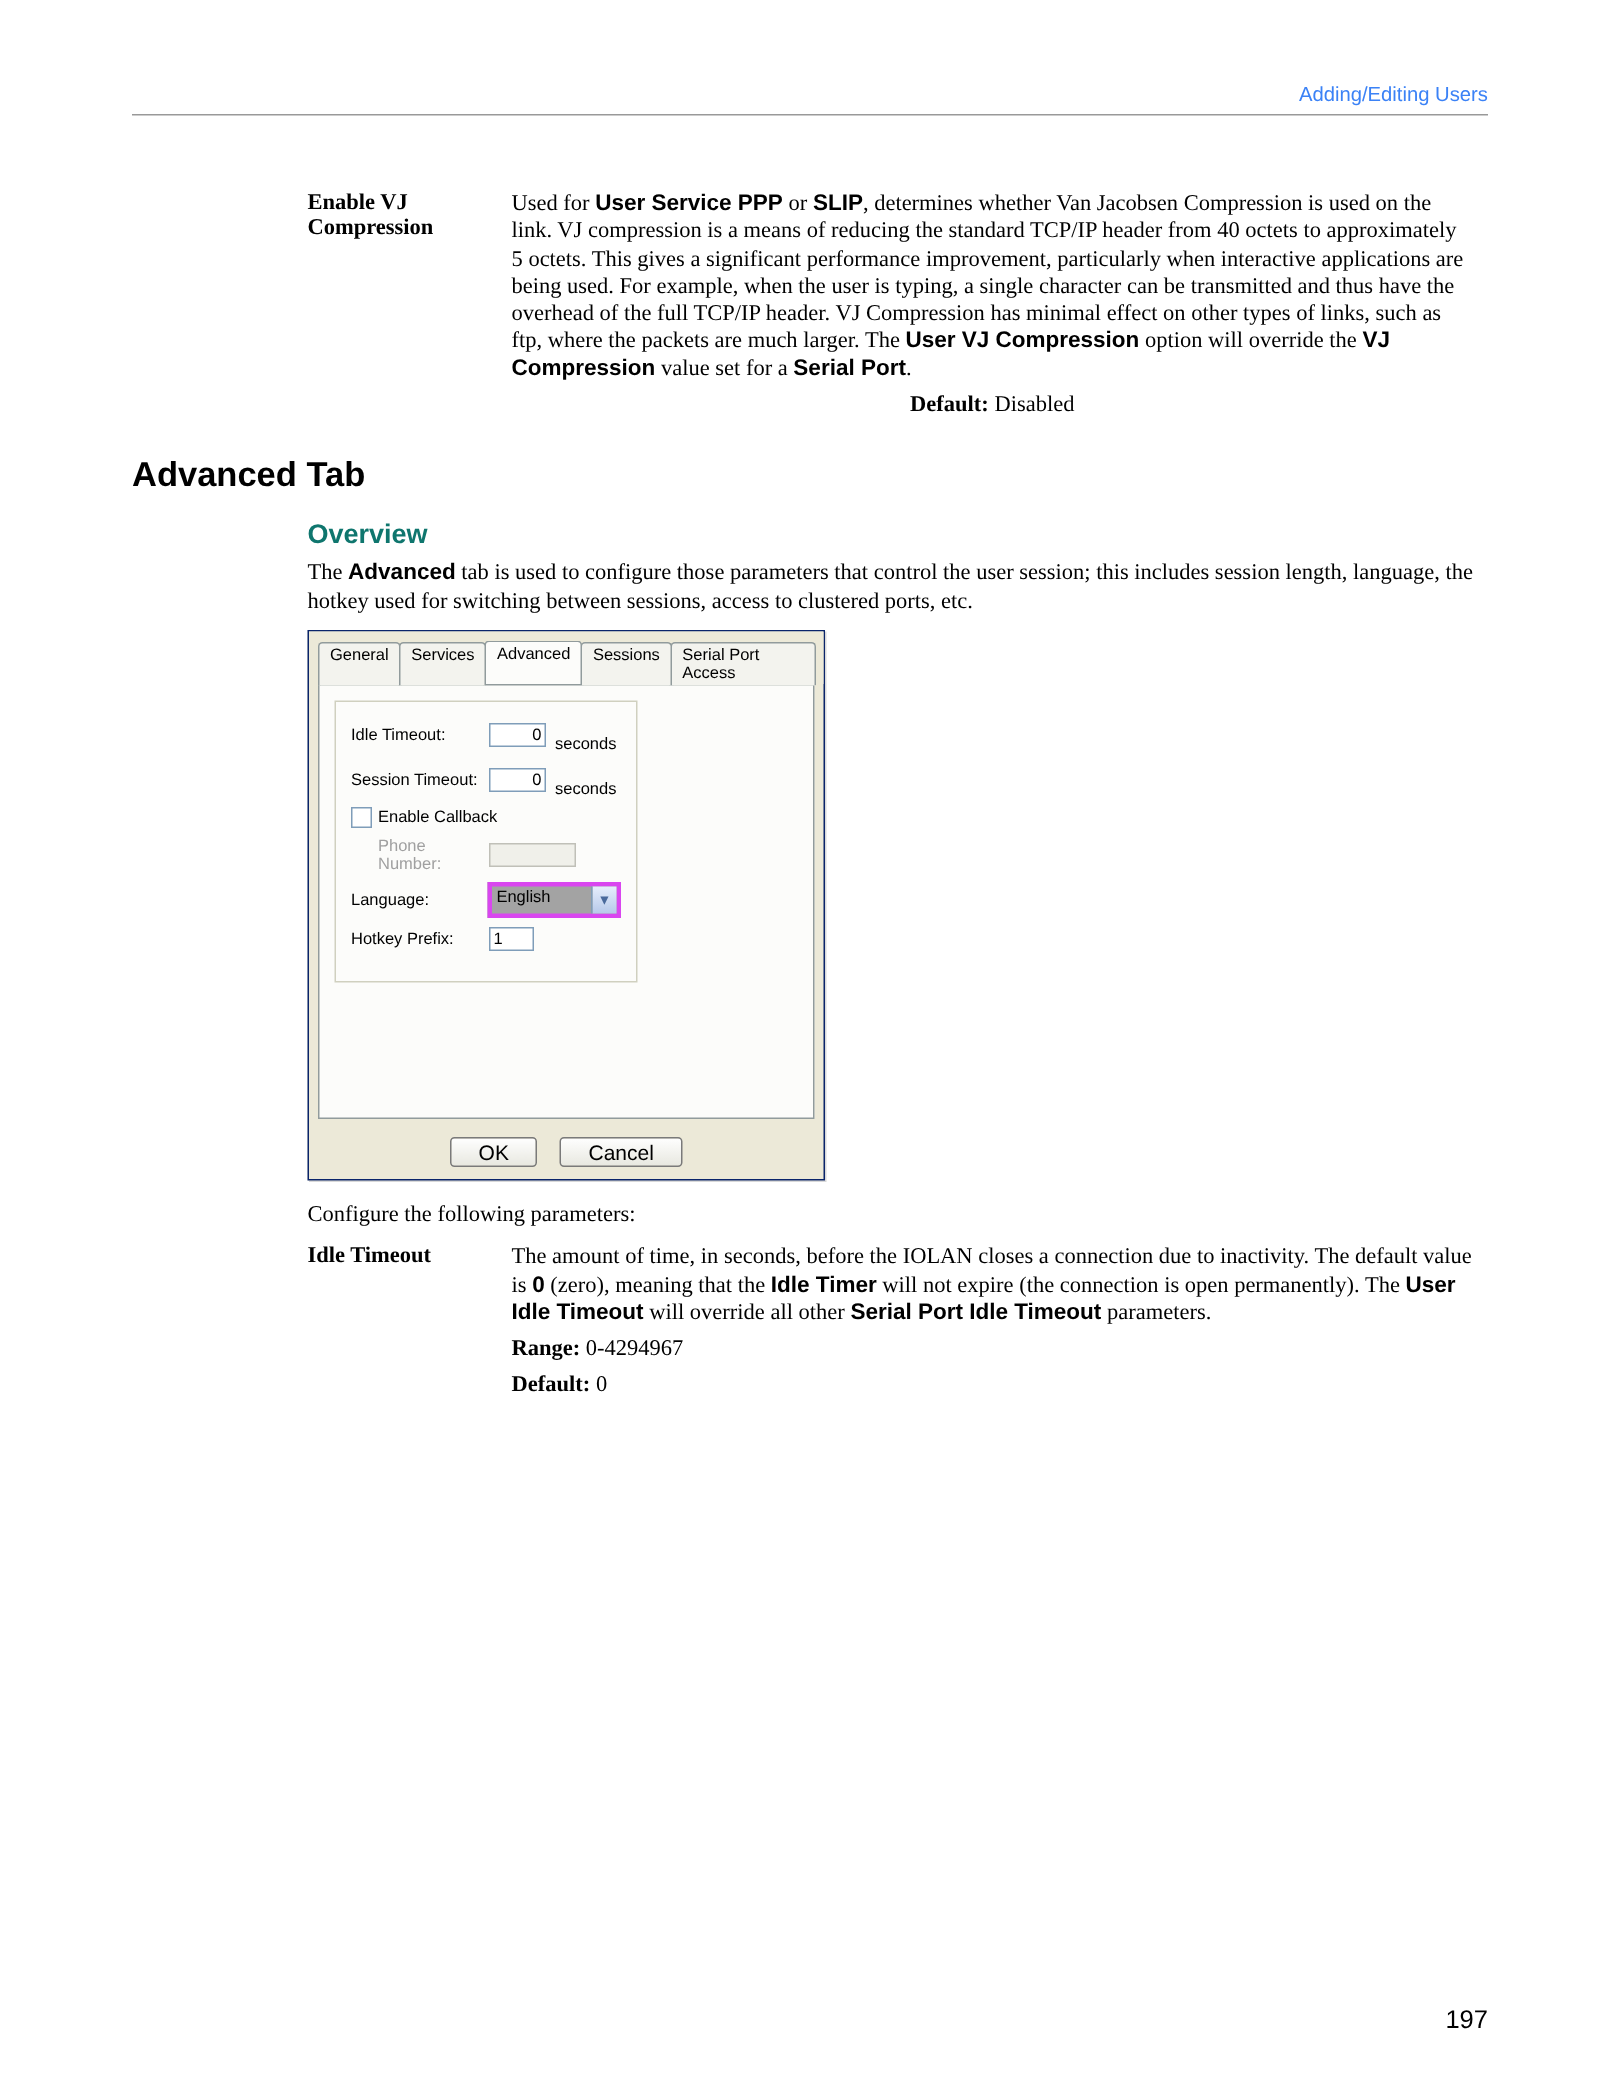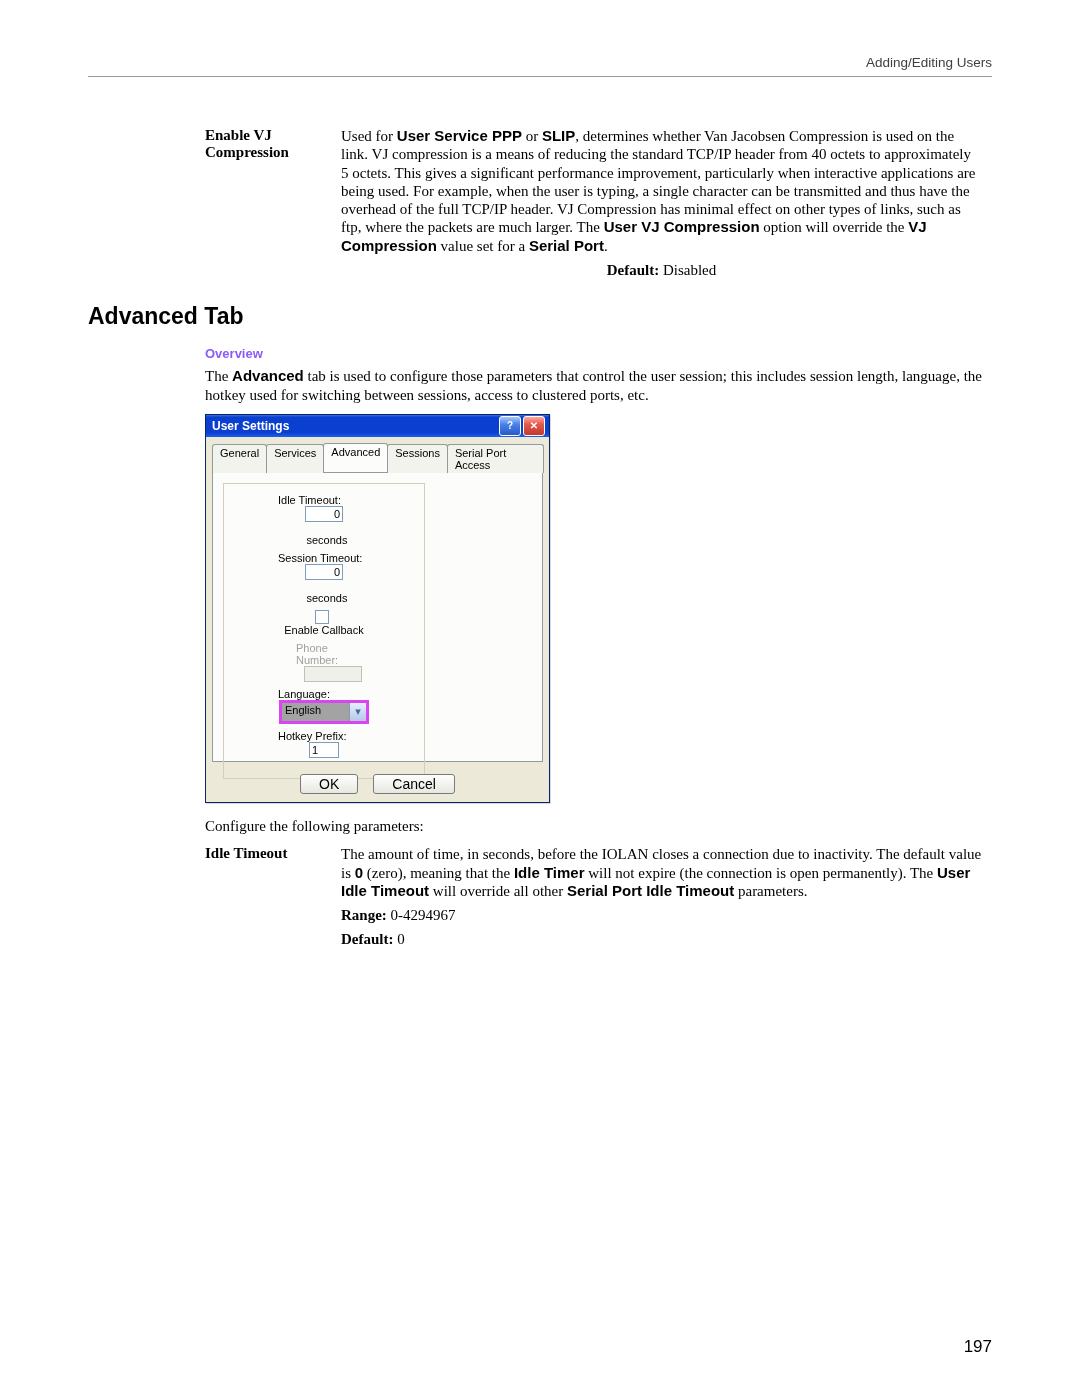--- a/index.html
+++ b/index.html
@@ -14,21 +14,21 @@
   .page {
     padding: 55px 88px 50px 88px;
     box-sizing: border-box;
     position: relative;
     min-height: 1397px;
   }
   .header-right {
     text-align: right;
     font-family: Arial, Helvetica, sans-serif;
     font-size: 13.5px;
-    color: #404040;
+    color: #3b82f6;
     margin-bottom: 6px;
   }
   hr.top-rule {
     border: none;
     border-top: 1px solid #999;
     margin: 0 0 50px 0;
   }
   .def-row {
     display: flex;
     margin-bottom: 8px;
@@ -49,22 +49,22 @@
   .bold-serif { font-weight: bold; }
   .h2 {
     font-family: Arial, Helvetica, sans-serif;
     font-weight: bold;
     font-size: 23px;
     margin: 24px 0 10px 0;
   }
   .h3 {
     font-family: Arial, Helvetica, sans-serif;
     font-weight: bold;
-    font-size: 13px;
-    color: #8b5cf6;
+    font-size: 18px;
+    color: #0f766e;
     margin: 16px 0 6px 117px;
   }
   .body-para {
     margin: 0 10px 10px 117px;
     line-height: 1.22;
   }
   .screenshot-wrap {
     margin: 10px 0 14px 117px;
     width: 343px;
     background: #ece9d8;
@@ -136,21 +136,20 @@
     padding: 10px 10px 14px 10px;
     width: 202px;
     box-sizing: border-box;
   }
   .form-row {
     display: flex;
     align-items: center;
     margin-bottom: 6px;
     font-size: 11px;
     color: #000;
-    flex-direction: column;
   }
   .form-row .lbl { width: 92px; }
   .form-row .lbl.disabled { color: #a0a0a0; }
   .text-input {
     border: 1px solid #7f9db9;
     background: #fff;
     height: 16px;
     font-size: 11px;
     padding: 0 2px;
     box-sizing: border-box;
@@ -218,25 +217,20 @@
 
   <div class="h2">Advanced Tab</div>
 
   <div class="h3">Overview</div>
   <p class="body-para">
     <span>The </span><span class="bold-sans">Advanced</span><span> tab is used to configure those parameters that control the user session; this includes session length, language, the hotkey used for switching between sessions, access to clustered ports, etc.</span>
   </p>
 
 
   <div class="screenshot-wrap">
-    <div class="titlebar">
-      <span class="title">User Settings</span>
-      <div class="win-btn help-btn">?</div>
-      <div class="win-btn">✕</div>
-    </div>
     <div class="tabstrip">
       <div class="tab">General</div>
       <div class="tab">Services</div>
       <div class="tab active">Advanced</div>
       <div class="tab">Sessions</div>
       <div class="tab">Serial Port Access</div>
     </div>
     <div class="tab-body">
       <div class="fieldset">
         <div class="form-row">

